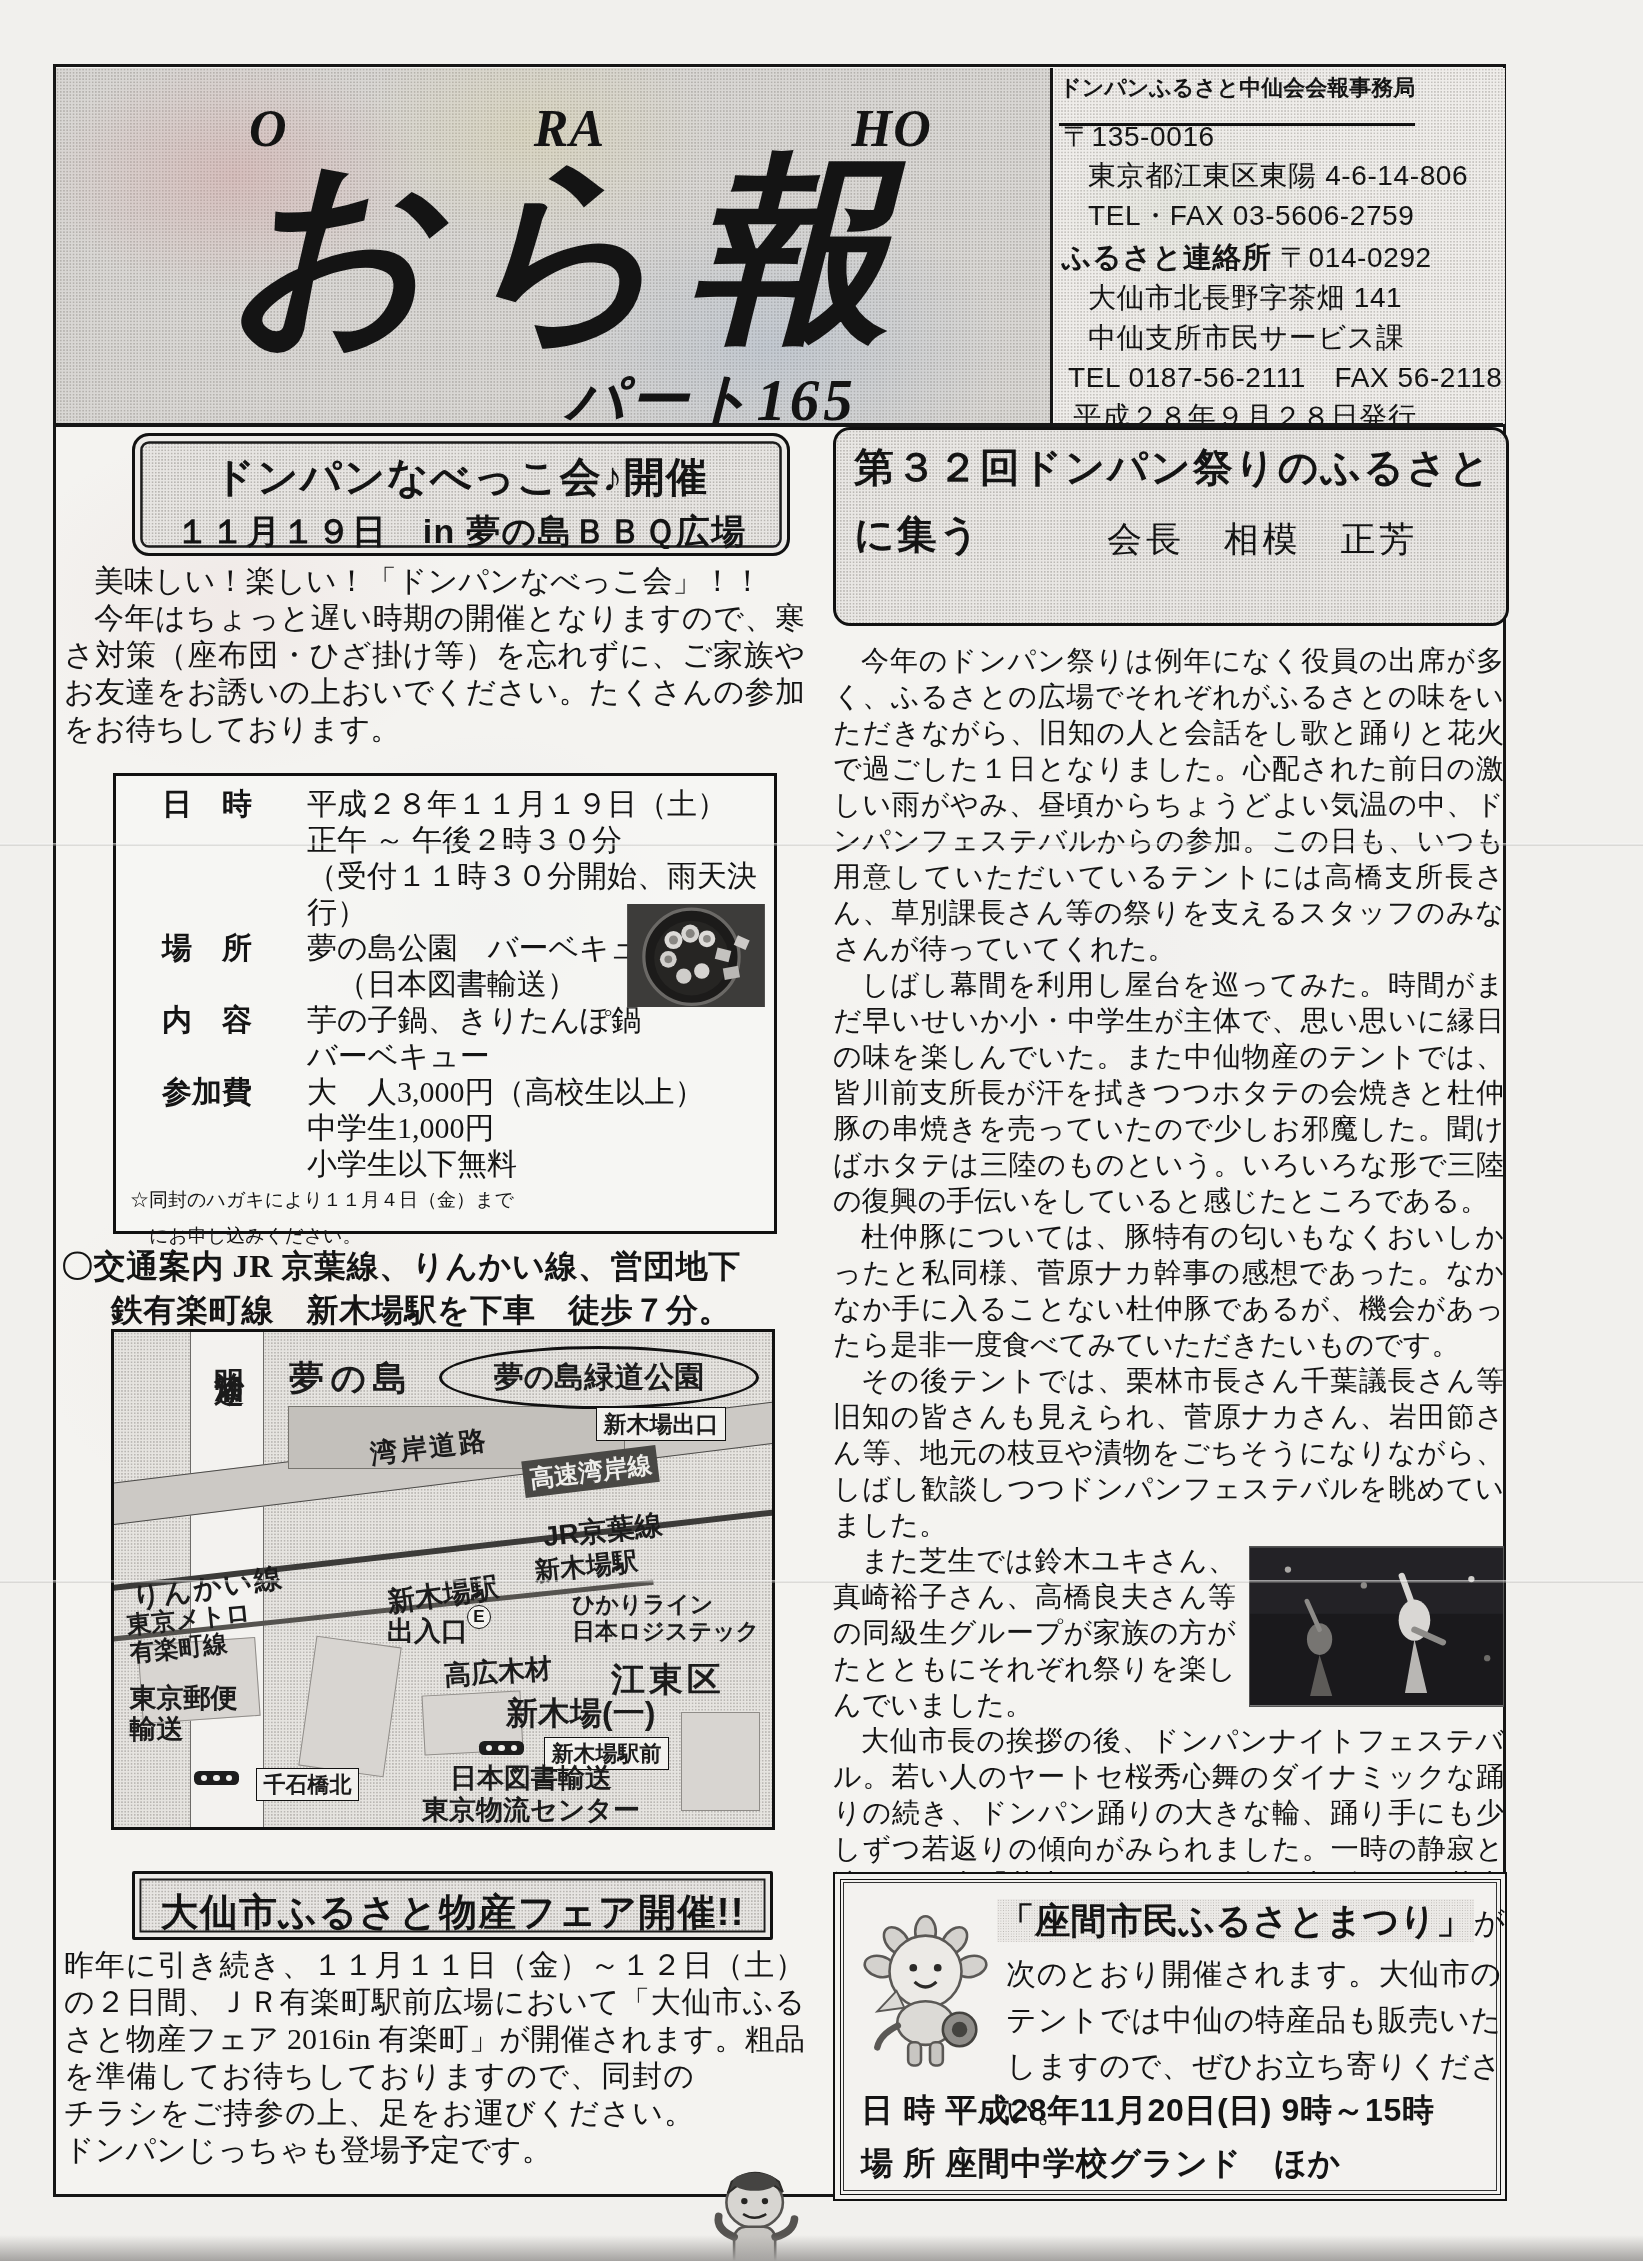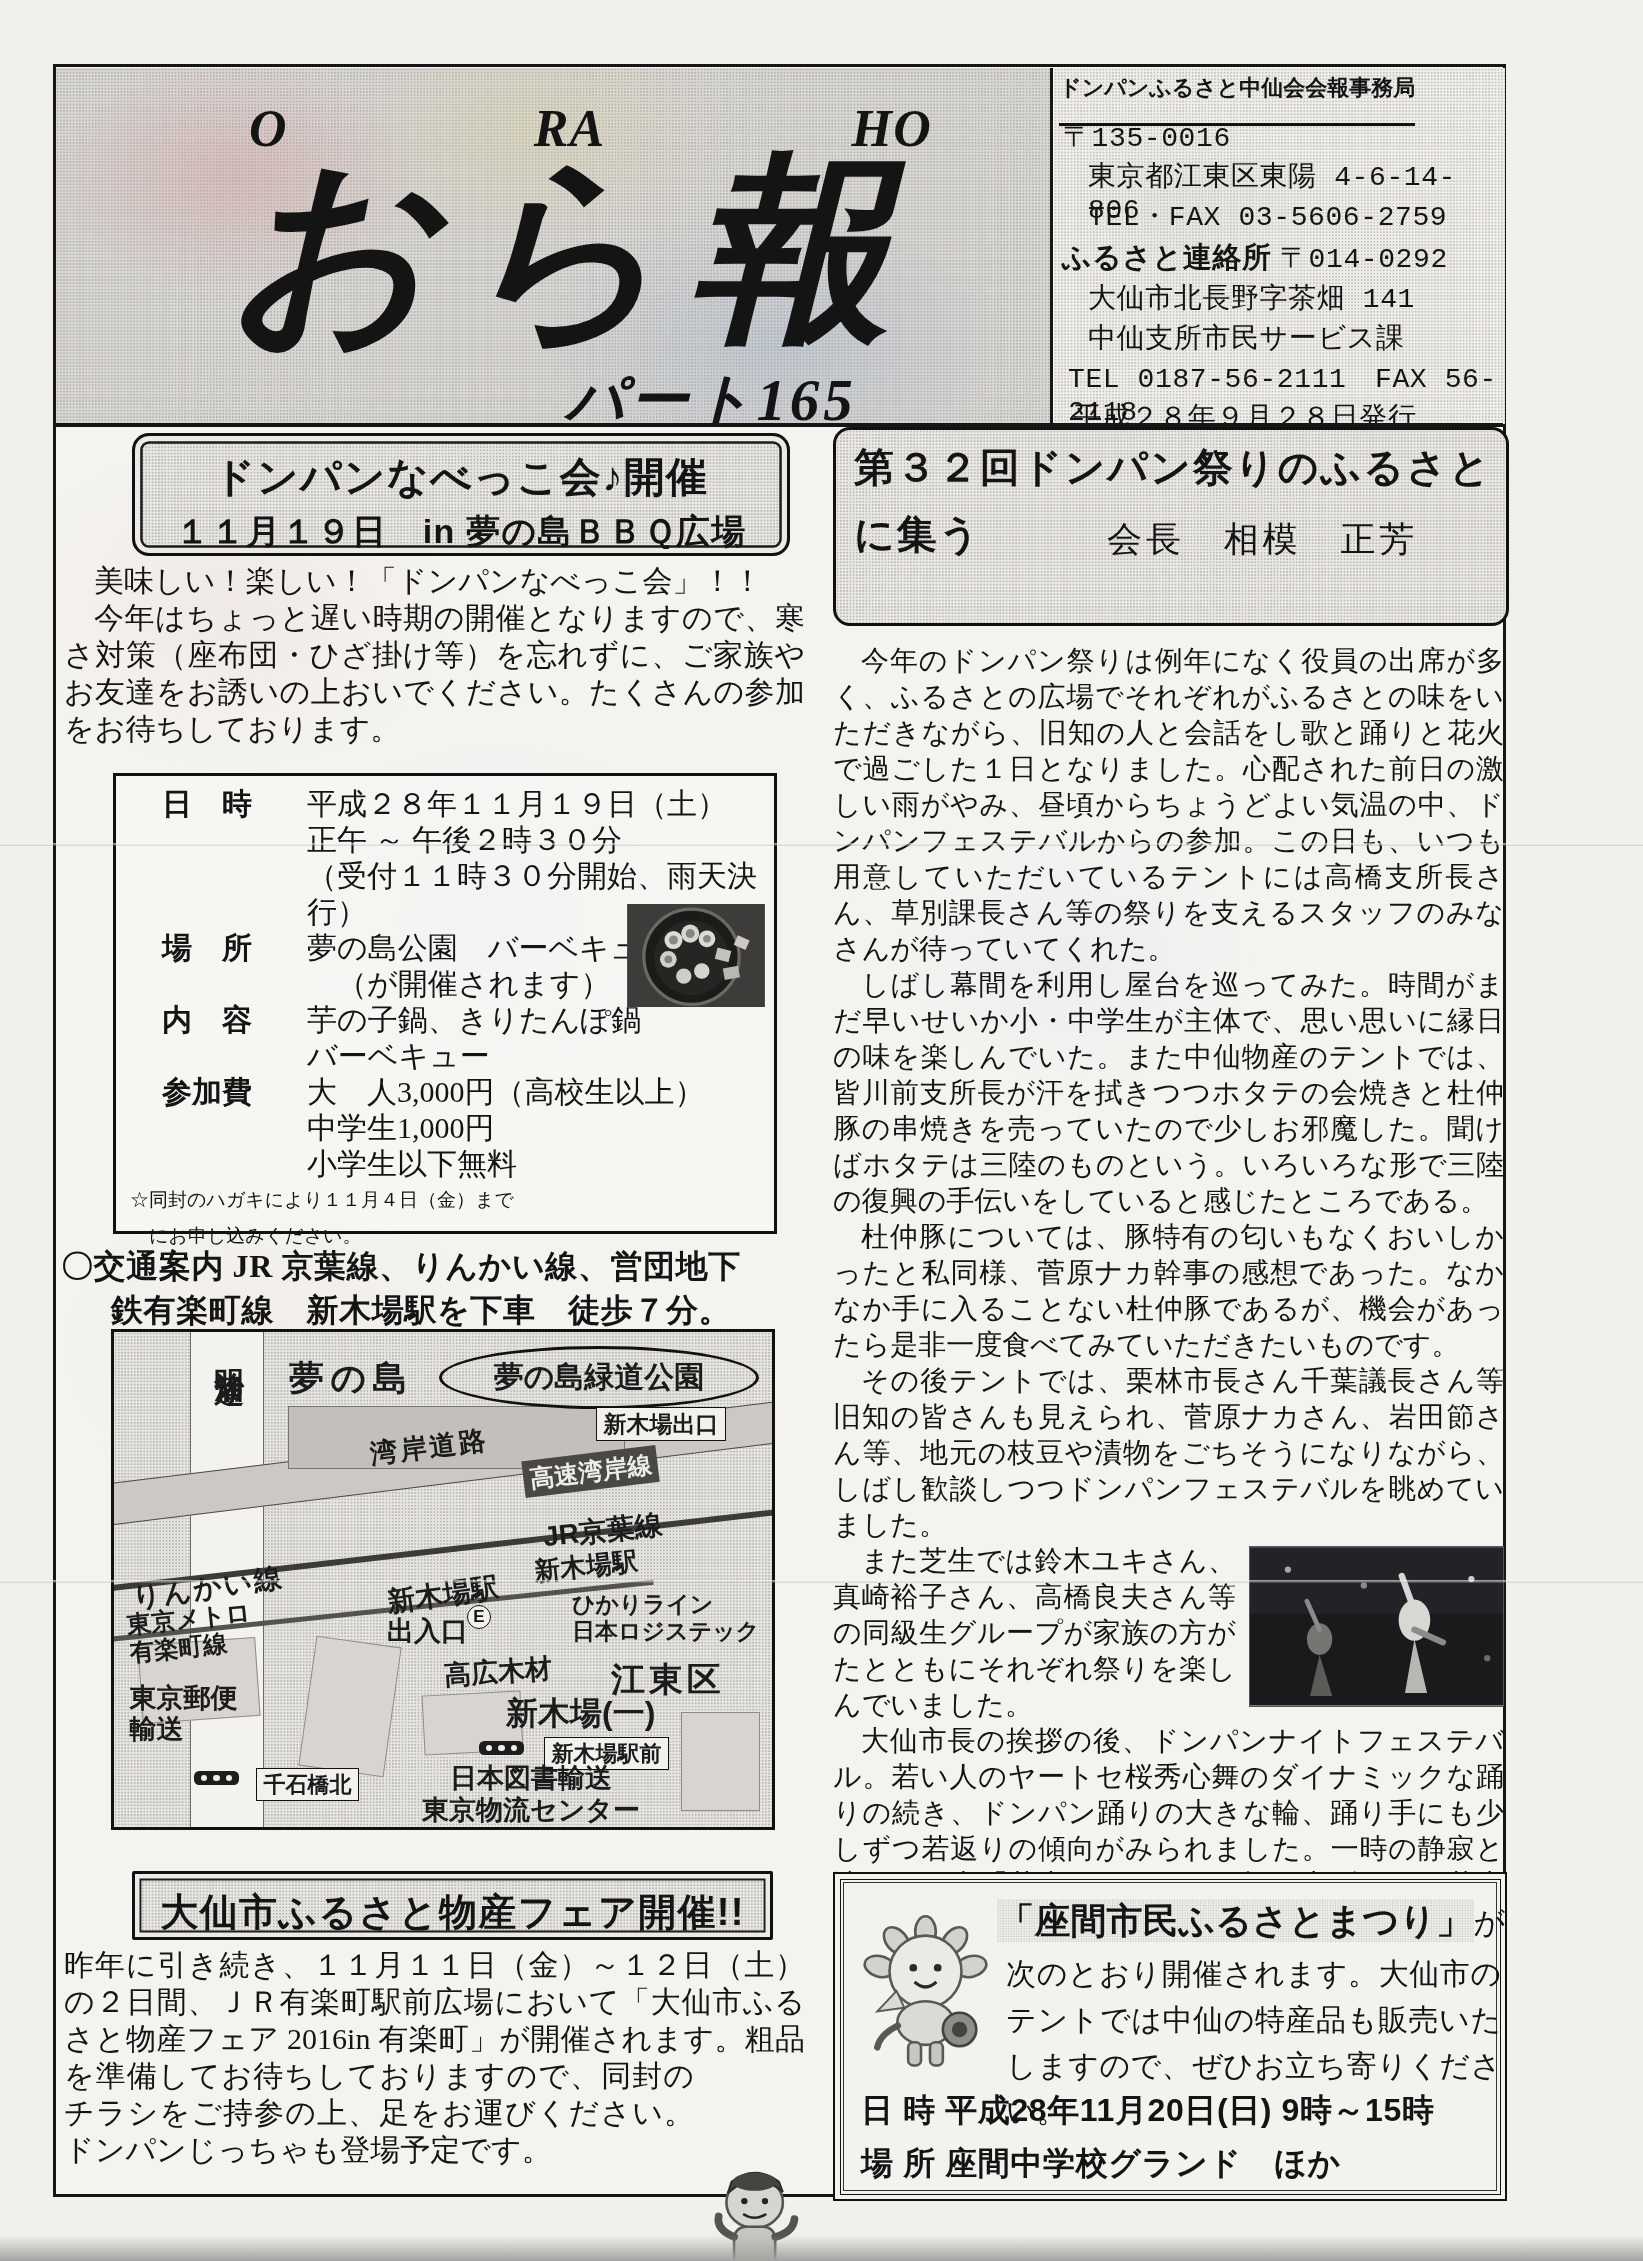--- a/index.html
+++ b/index.html
@@ -1,19 +1,19 @@
 <!DOCTYPE html>
 <html style="font-size:10.3px"><head>
 <meta charset="utf-8">
 <style>
   html,body{margin:0;padding:0;background:#e7e5e2;}
   .paper{position:relative;width:1643px;height:2261px;background:#f1f0ed;overflow:hidden;
          font-family:"Liberation Serif","DejaVu Serif",serif;color:#141414;}
   .gothic{font-family:"Liberation Sans","DejaVu Sans",sans-serif;}
-  .mincho{font-family:Liberation Mono, monospace;}
+  .mincho{font-family:Liberation Sans, sans-serif;}
   .frame{position:absolute;left:53px;top:64px;width:1447px;height:2127px;border:3.2px solid #161616;background:#f4f3f0;}
   .halftone{background-color:#e7e5e2;background-image:radial-gradient(#b9b6b2 0.7px,transparent 0.9px);background-size:3.2px 3.2px;}
   
   .masthead{position:absolute;left:56px;top:68px;width:994px;height:356px;overflow:hidden;
     background:
       radial-gradient(271px 168px at 18% 30%, rgba(209,150,150,.38), transparent 70%),
       radial-gradient(335px 206px at 72% 78%, rgba(150,172,200,.34), transparent 70%),
       radial-gradient(258px 161px at 48% 18%, rgba(214,206,150,.32), transparent 70%),
       radial-gradient(#b5b2ae 0.7px, transparent 0.9px);
     background-size:auto,auto,auto,3.2px 3.2px;background-color:#d9d7d4;}
@@ -152,21 +152,21 @@
         <div class="d-val">
           <div>平成２８年１１月１９日（土）</div>
           <div>正午 ～ 午後２時３０分</div>
           <div>（受付１１時３０分開始、雨天決行）</div>
         </div>
       </div>
       <div class="d-row">
         <div class="d-label">場　所</div>
         <div class="d-val">
           <div>夢の島公園　バーベキュー広場</div>
-          <div style="text-indent:1em;">（が開催されます）</div>
+          <div style="text-indent:1em;">（日本図書輸送）</div>
         </div>
       </div>
       <div class="d-row">
         <div class="d-label">内　容</div>
         <div class="d-val">
           <div>芋の子鍋、きりたんぽ鍋</div>
           <div>バーベキュー</div>
         </div>
       </div>
       <div class="d-row">

